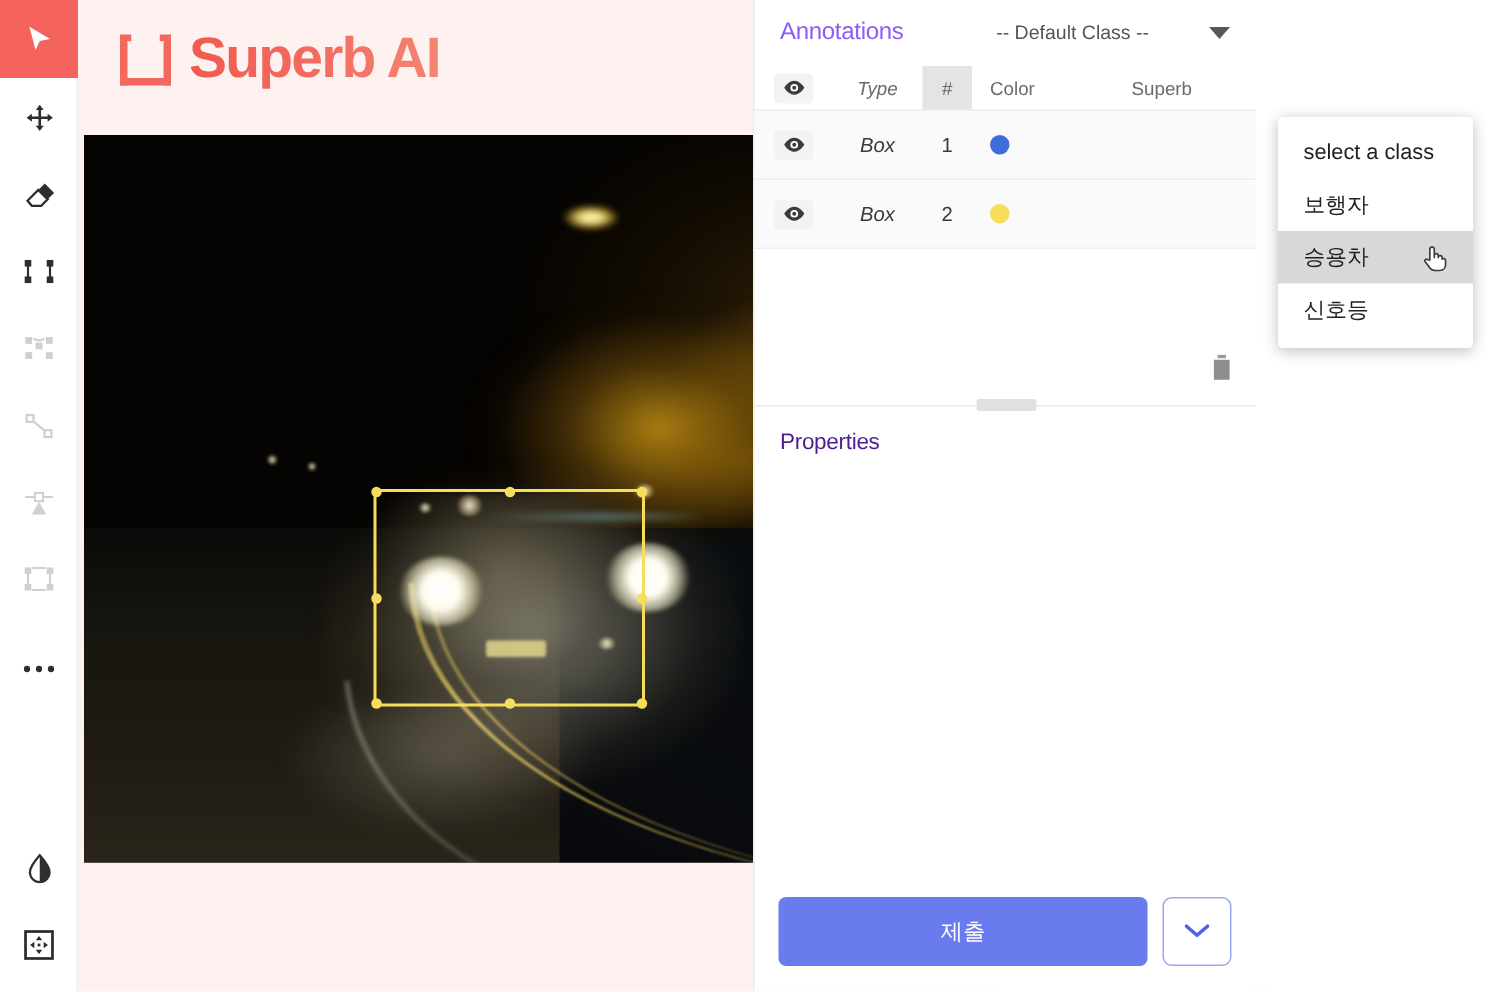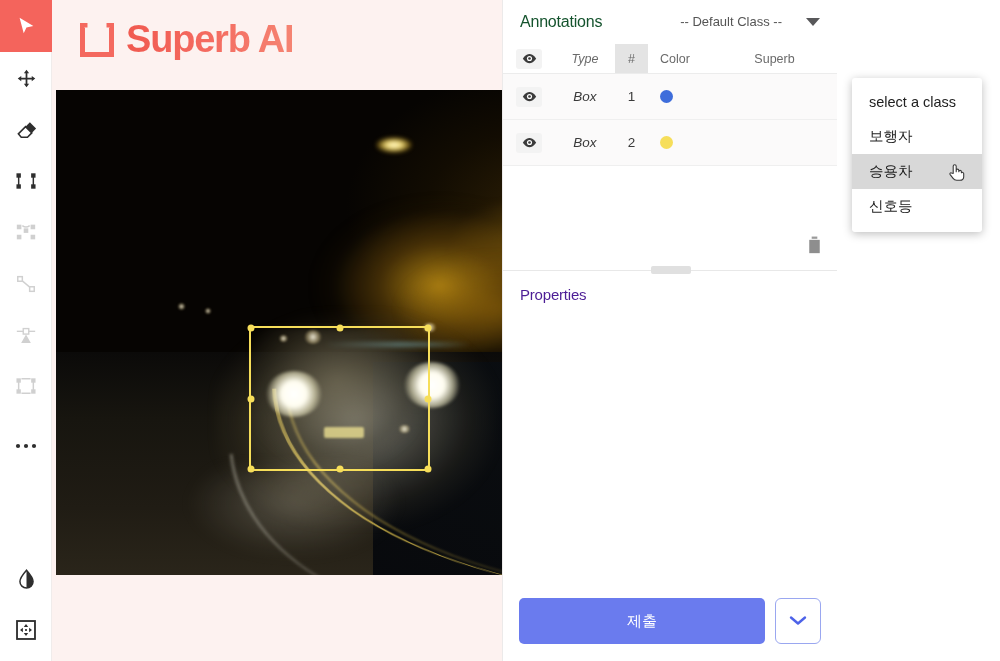--- a/index.html
+++ b/index.html
@@ -182,23 +182,23 @@
     width: 334px; height: 661px;
     background: #ffffff;
     border-left: 1px solid #eceaea;
     z-index: 30;
   }
   #panel-header {
     position: relative; height: 44px;
     display: flex; align-items: center;
     padding: 0 16px 0 17px;
   }
-  #panel-title { font-size: 16px; color: #14532d; letter-spacing: -.2px; }
+  #panel-title { font-size: 16px; color: #8b5cf6; letter-spacing: -.2px; }
   #default-class {
-    position: absolute; right: 54px; top: 14px;
+    position: absolute; right: 70px; top: 14px;
     font-size: 13px; color: #555; white-space: nowrap;
   }
   #default-class-caret {
     position: absolute; right: 16px; top: 18px;
     width: 0; height: 0;
     border-left: 7px solid transparent; border-right: 7px solid transparent;
     border-top: 8px solid #58585a; cursor: pointer;
   }
 
   

